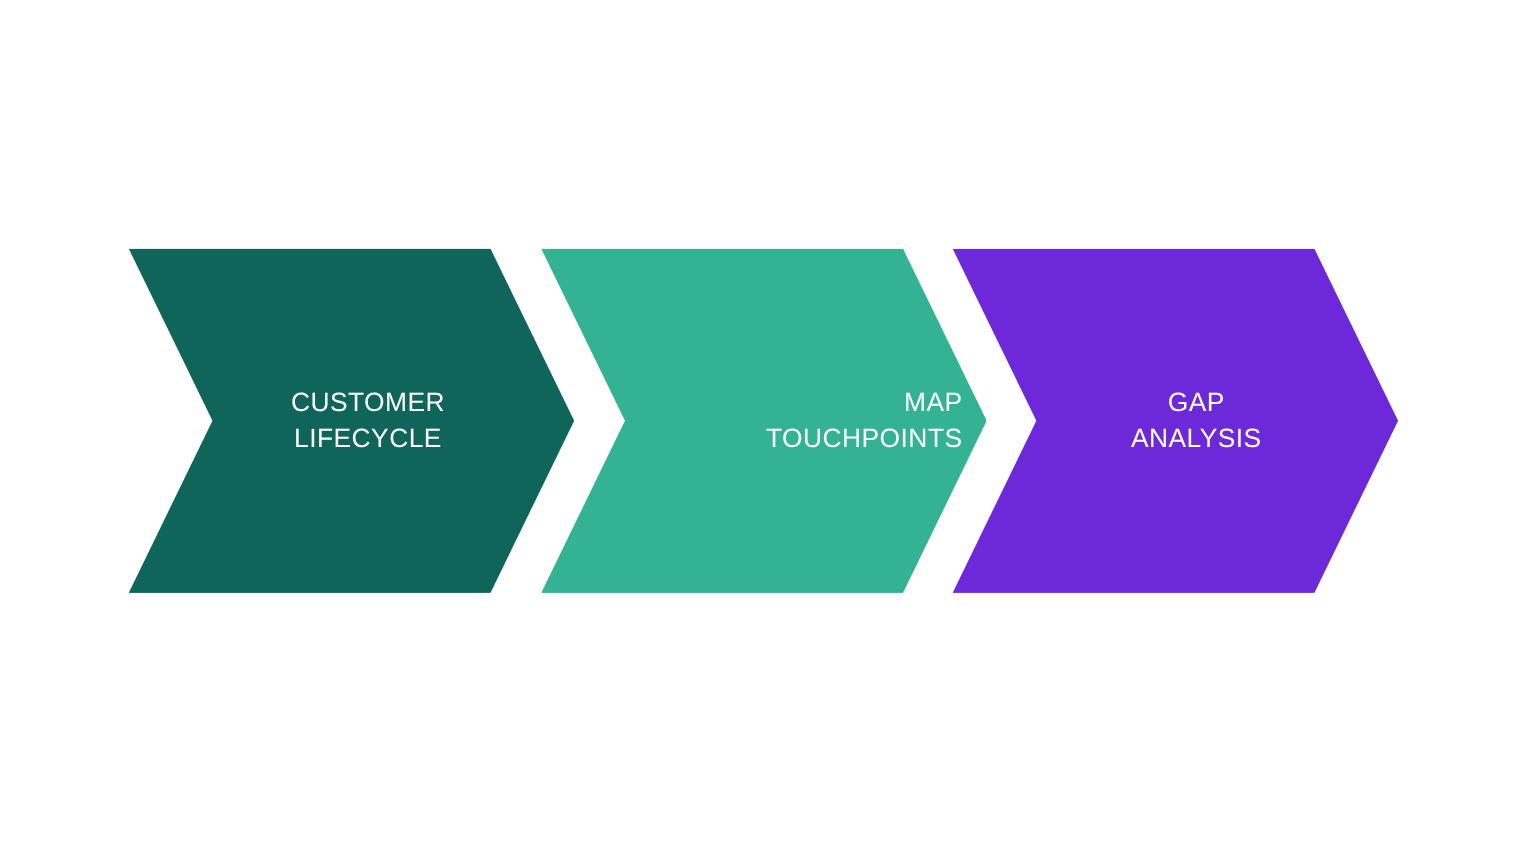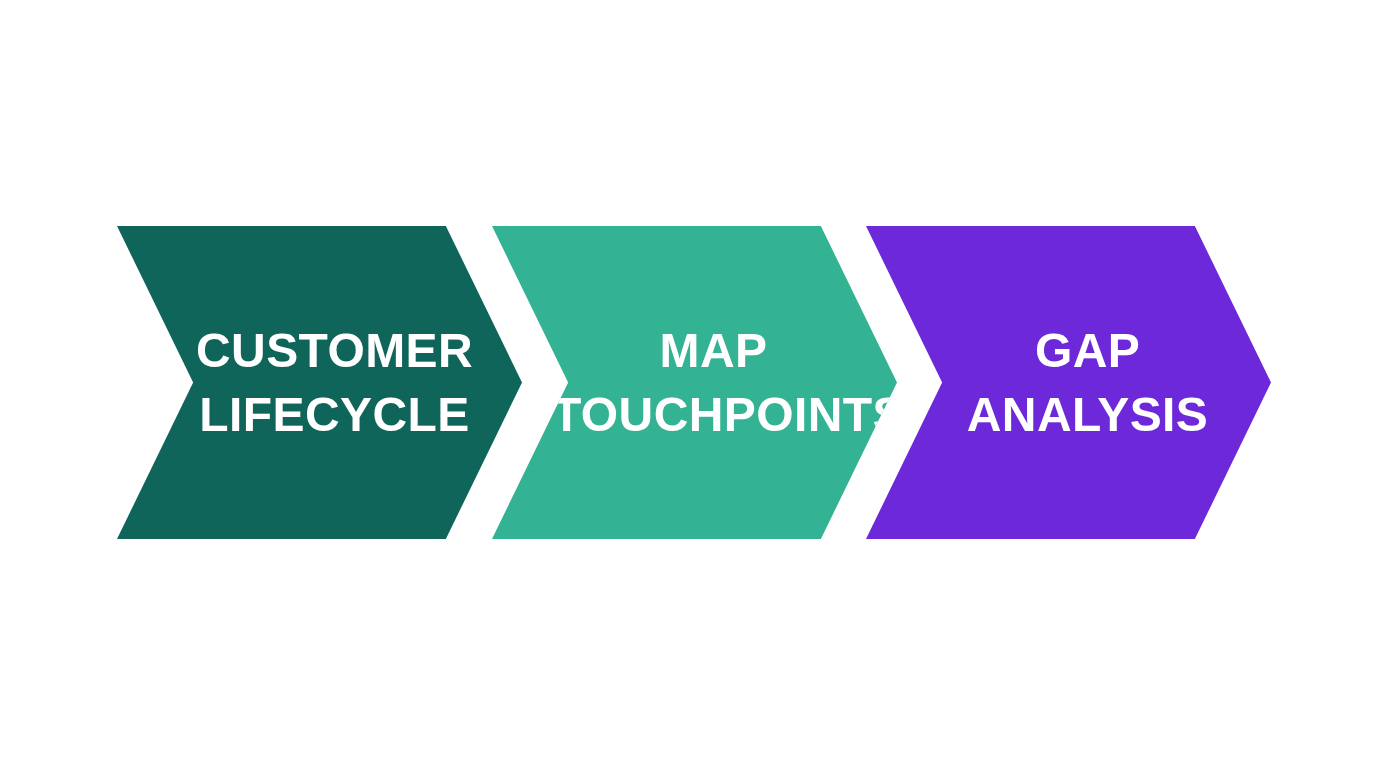--- a/index.html
+++ b/index.html
@@ -64,30 +64,30 @@
 
   .chevron-label {
     display: block;
     width: 100%;
     padding-left: 56px;
     padding-right: 26px;
     box-sizing: border-box;
     text-align: center;
     color: #ffffff;
     font-family: "Liberation Sans", sans-serif;
-    font-weight: bold;
-    font-size: 48px;
+    font-weight: normal;
+    font-size: 24px;
     line-height: 1.33;
     letter-spacing: 0.4px;
     white-space: pre-line;
     text-transform: uppercase;
     user-select: none;
   }
 
-  .chevron-2 .chevron-label { padding-left: 60px; padding-right: 22px; }
+  .chevron-2 .chevron-label { padding-left: 60px; padding-right: 22px; text-align: right; }
   .chevron-3 .chevron-label { padding-left: 60px; padding-right: 22px; }
 </style>
 </head>
 <body style="background-color: rgb(255, 255, 255);">
 
 <div id="diagram-canvas" style="background-color: rgb(255, 255, 255);">
   <div class="chevron-row">
 
     <div class="chevron chevron-1" style="background-color: rgb(15, 101, 90);">
       <span class="chevron-label" style="color: rgb(255, 255, 255);">CUSTOMER

